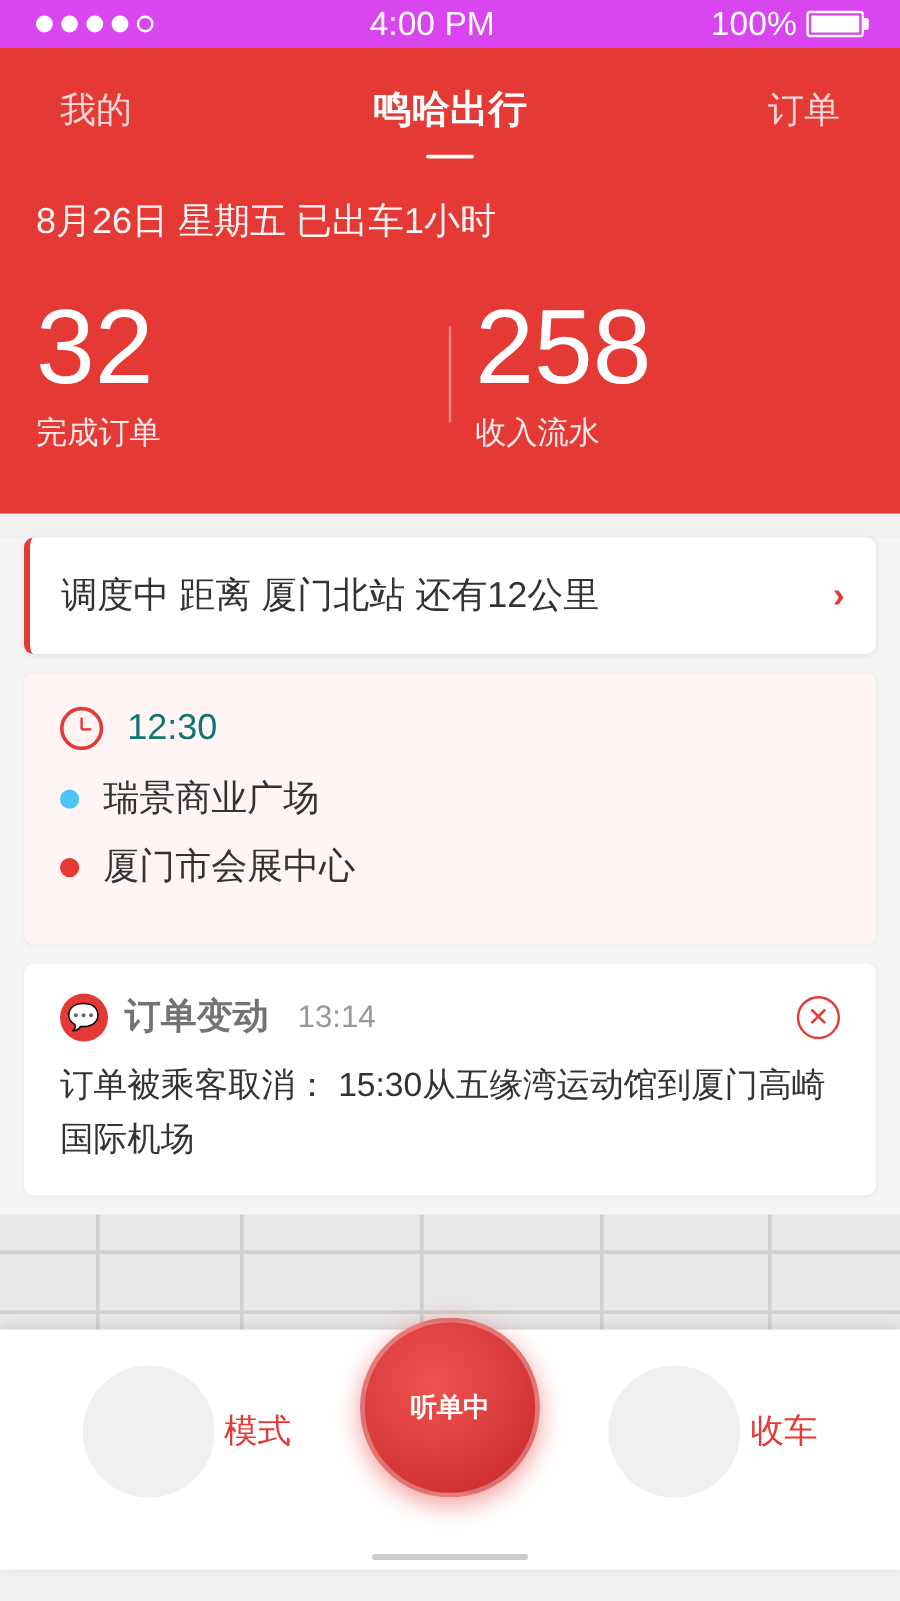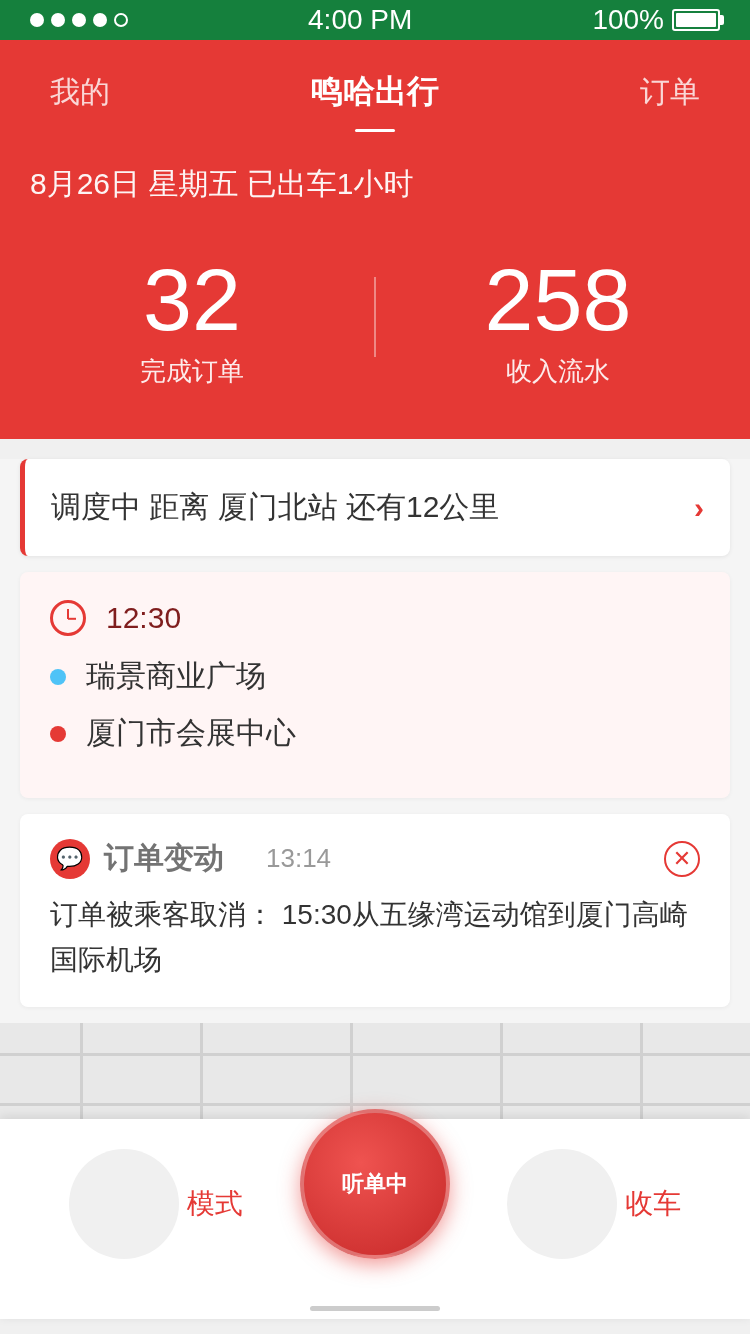--- a/index.html
+++ b/index.html
@@ -8,21 +8,21 @@
       width: 750px;
       min-height: 1334px;
       font-family: -apple-system, "PingFang SC", "Helvetica Neue", sans-serif;
       background: #f0f0f0;
       position: relative;
       overflow: hidden;
     }
 
     
     .status-bar {
-      background: #15803d;
+      background: #d946ef;
       height: 40px;
       display: flex;
       align-items: center;
       justify-content: space-between;
       padding: 0 30px;
     }
     .status-dots {
       display: flex; gap: 7px; align-items: center;
     }
     .status-dot {
@@ -69,21 +69,21 @@
 
     .date-info {
       color: white; font-size: 30px; margin: 30px 0 40px;
       opacity: 0.95;
     }
 
     .stats-row {
       display: flex; justify-content: center; align-items: center; margin-bottom: 20px;
     }
     .stat-block {
-      text-align: center; flex: 1; margin-top: 11px;
+      flex: 1;
     }
     .stat-number {
       color: white; font-size: 88px; font-weight: 300; line-height: 1;
     }
     .stat-label {
       color: rgba(255,255,255,0.9); font-size: 26px; margin-top: 10px;
     }
     .stat-divider {
       width: 2px; height: 80px; background: rgba(255,255,255,0.4); margin: 0 20px;
     }
@@ -133,21 +133,21 @@
     .clock-icon::before {
       content: ''; position: absolute; top: 50%; left: 50%;
       width: 2px; height: 10px; background: #e53935;
       transform: translate(-50%, -90%) rotate(0deg); transform-origin: bottom center;
     }
     .clock-icon::after {
       content: ''; position: absolute; top: 50%; left: 50%;
       width: 2px; height: 8px; background: #e53935;
       transform: translate(-50%, -90%) rotate(90deg); transform-origin: bottom center;
     }
-    .trip-time { font-size: 30px; color: #7f1d1d; }
+    .trip-time { font-size: 30px; color: #0f766e; }
     .trip-location-row {
       display: flex; align-items: center; gap: 20px; margin-bottom: 16px;
     }
     .dot-blue {
       width: 16px; height: 16px; border-radius: 50%; background: #4fc3f7; flex-shrink: 0;
     }
     .dot-red {
       width: 16px; height: 16px; border-radius: 50%; background: #e53935; flex-shrink: 0;
     }
     .trip-location { font-size: 30px; color: #333; }
@@ -166,21 +166,21 @@
     }
     .notification-title-row {
       display: flex; align-items: center; gap: 14px;
     }
     .message-icon {
       width: 40px; height: 40px; background: #e53935; border-radius: 50%;
       display: flex; align-items: center; justify-content: center;
       color: white; font-size: 22px; flex-shrink: 0;
     }
     .notification-title { font-size: 30px; color: #737373; font-weight: 600; }
-    .notification-time { font-size: 26px; color: #999; margin-left: 28px; }
+    .notification-time { font-size: 26px; color: #999; margin-left: 10px; }
     .close-circle {
       width: 36px; height: 36px; border: 2px solid #e53935; border-radius: 50%;
       display: flex; align-items: center; justify-content: center;
       color: #e53935; font-size: 22px; cursor: pointer;
     }
     .notification-body {
       font-size: 28px; color: #333; line-height: 1.6;
     }
 
     

